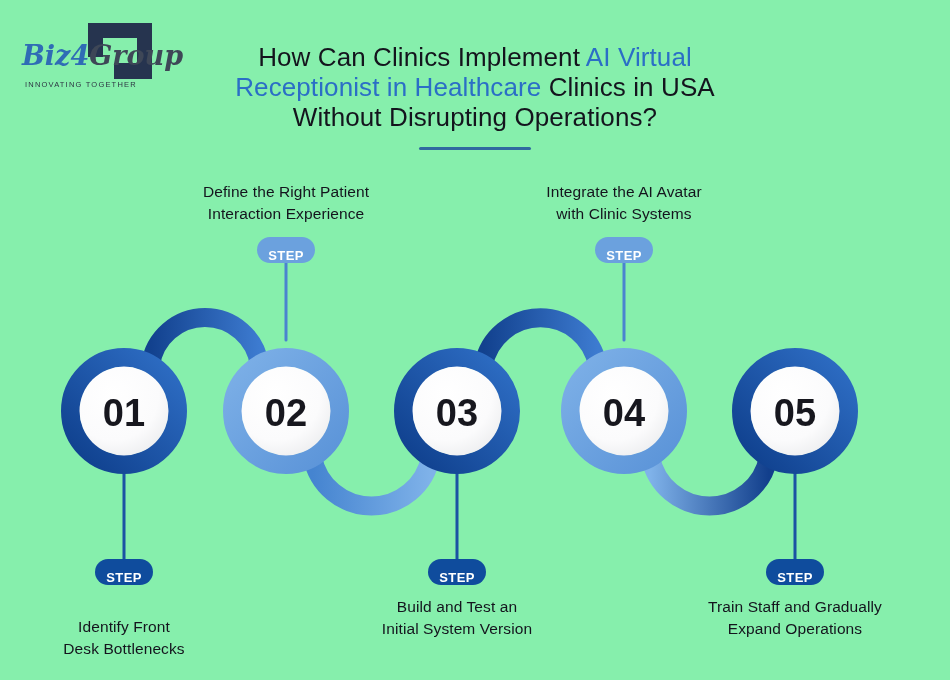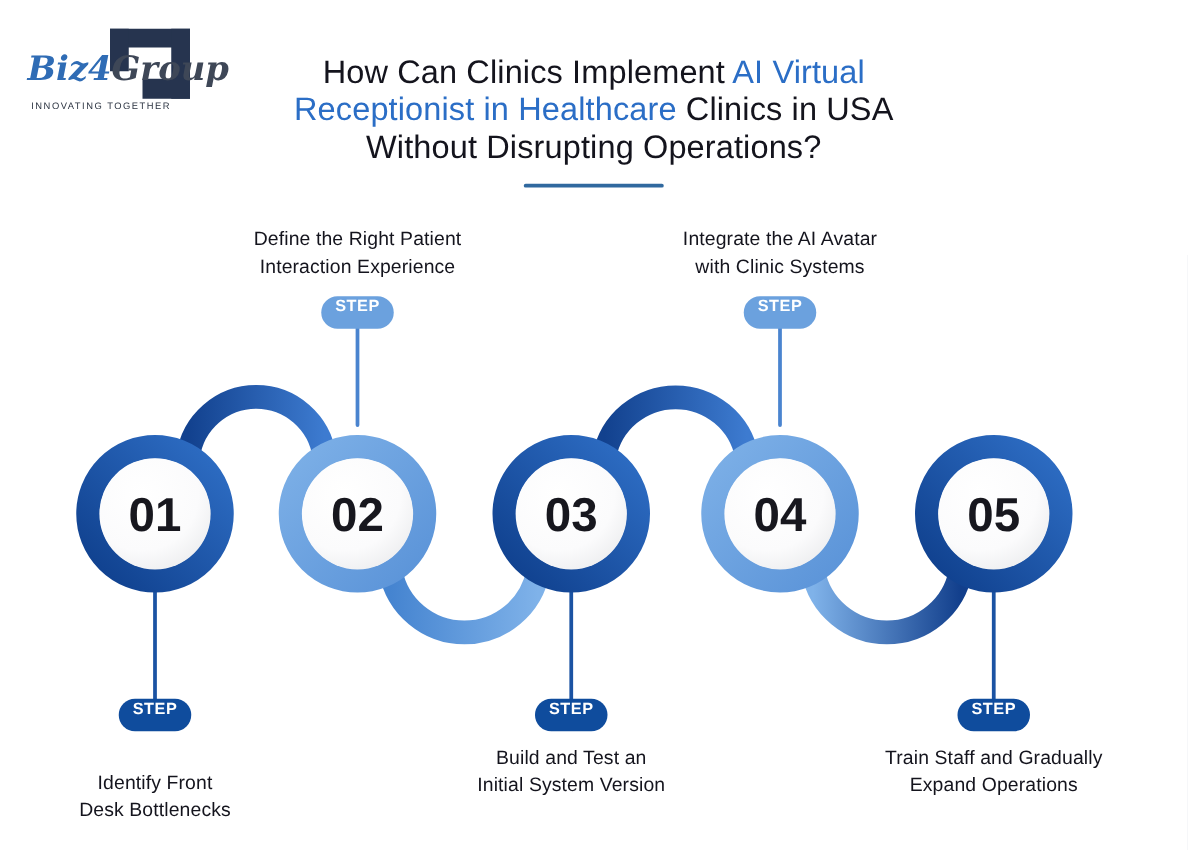--- a/index.html
+++ b/index.html
@@ -3,21 +3,21 @@
 <meta charset="utf-8">
 <style>
   html,body{margin:0;padding:0;}
   body{
     font-family:"Liberation Sans", sans-serif;
     background:#e8eaef;
   }
   .canvas{
     position:relative;
     width:950px;height:680px;
-    background:#ffffff;
+    background:#86efac;
     overflow:hidden;
     margin:0 auto;
   }
   
   .logo{position:absolute;left:18px;top:12px;width:170px;height:96px;}
   .logo svg{position:absolute;left:0;top:0;}
   .logo-text{
     position:absolute;left:4px;top:28px;
     font-family:"DejaVu Serif", serif;
     font-style:italic;font-weight:700;font-size:27px;line-height:32px;
@@ -49,21 +49,21 @@
     font-weight:700;font-size:38px;fill:#17171e;
   }
   
   .step-label{
     position:absolute;text-align:center;
     font-size:15.5px;line-height:22px;font-weight:400;color:#14141d;
     letter-spacing:.1px;
   }
   .badge{
     position:absolute;width:58px;height:26px;border-radius:13px;
-    display:flex;align-items:flex-start;justify-content:center;
+    display:flex;align-items:flex-end;justify-content:center;
     color:#ffffff;font-size:13px;font-weight:700;letter-spacing:.4px;
   }
   .badge-light{background:#6ba1de;}
   .badge-dark{background:#0f4c9d;}
 </style>
 </head>
 <body>
 
 <div class="canvas">
 

